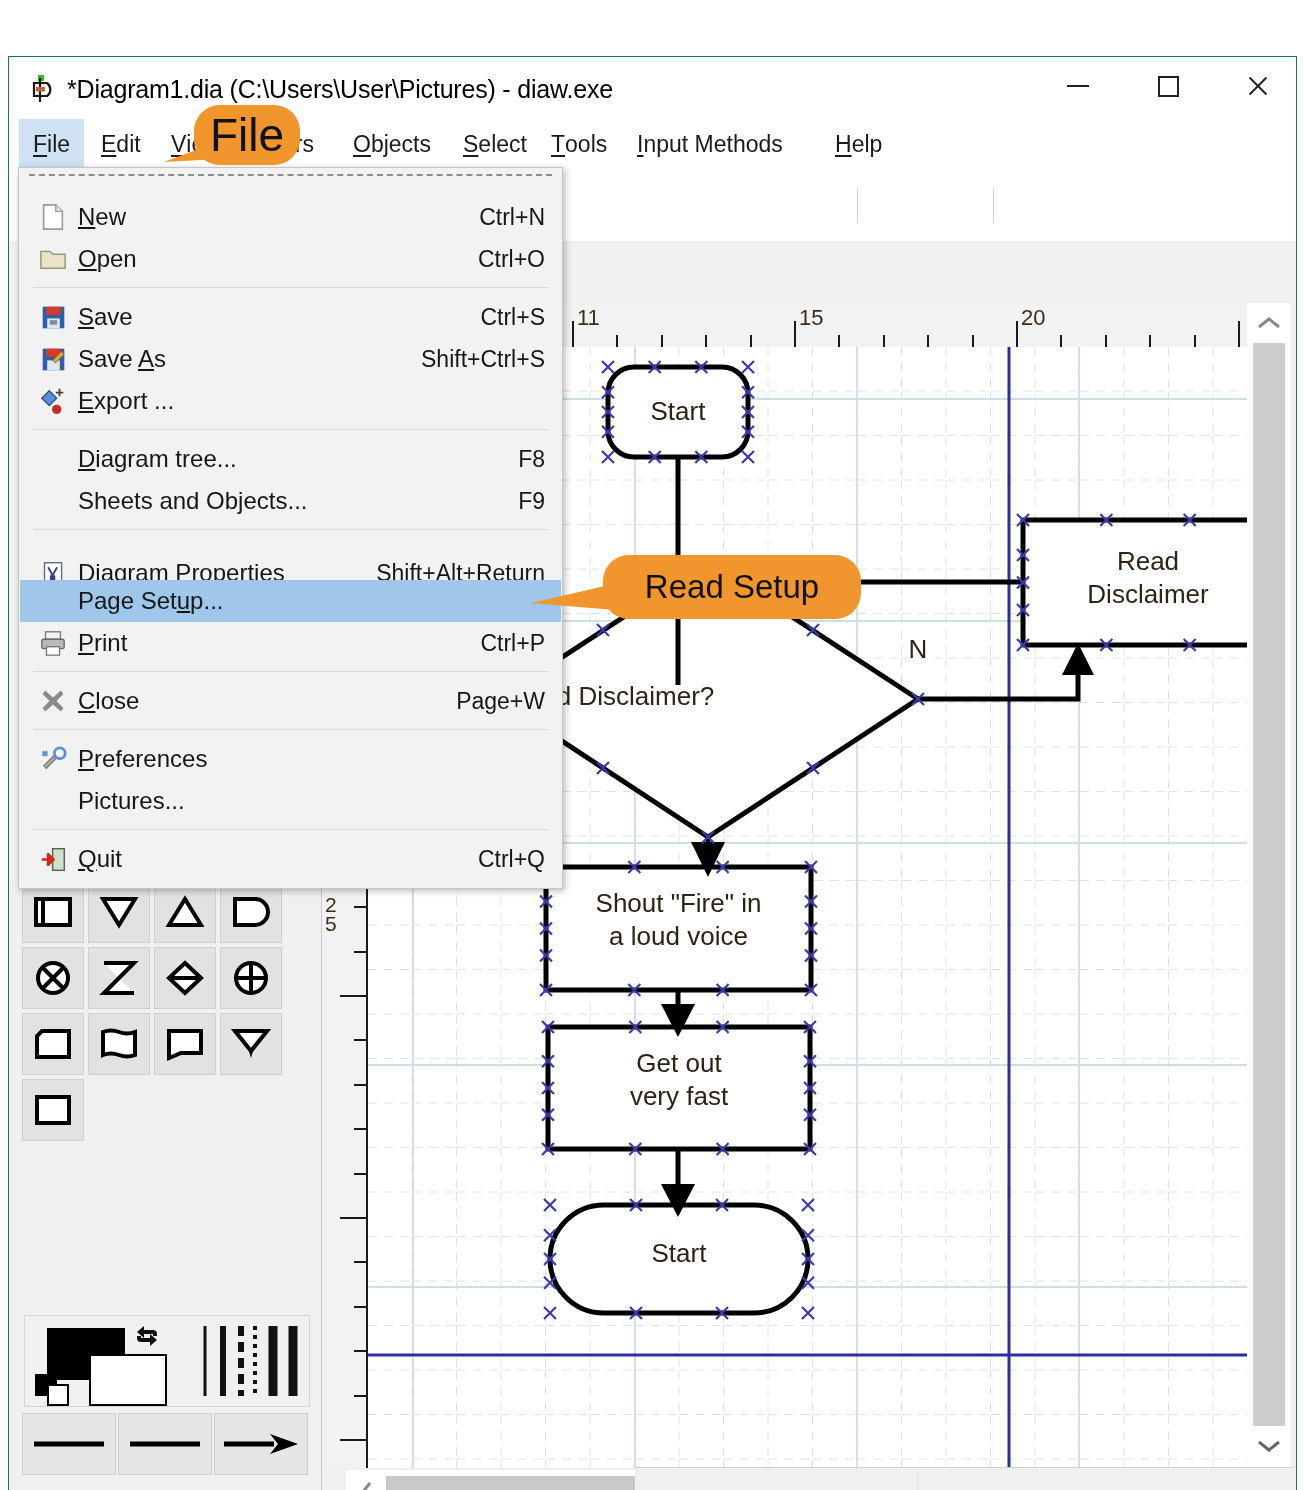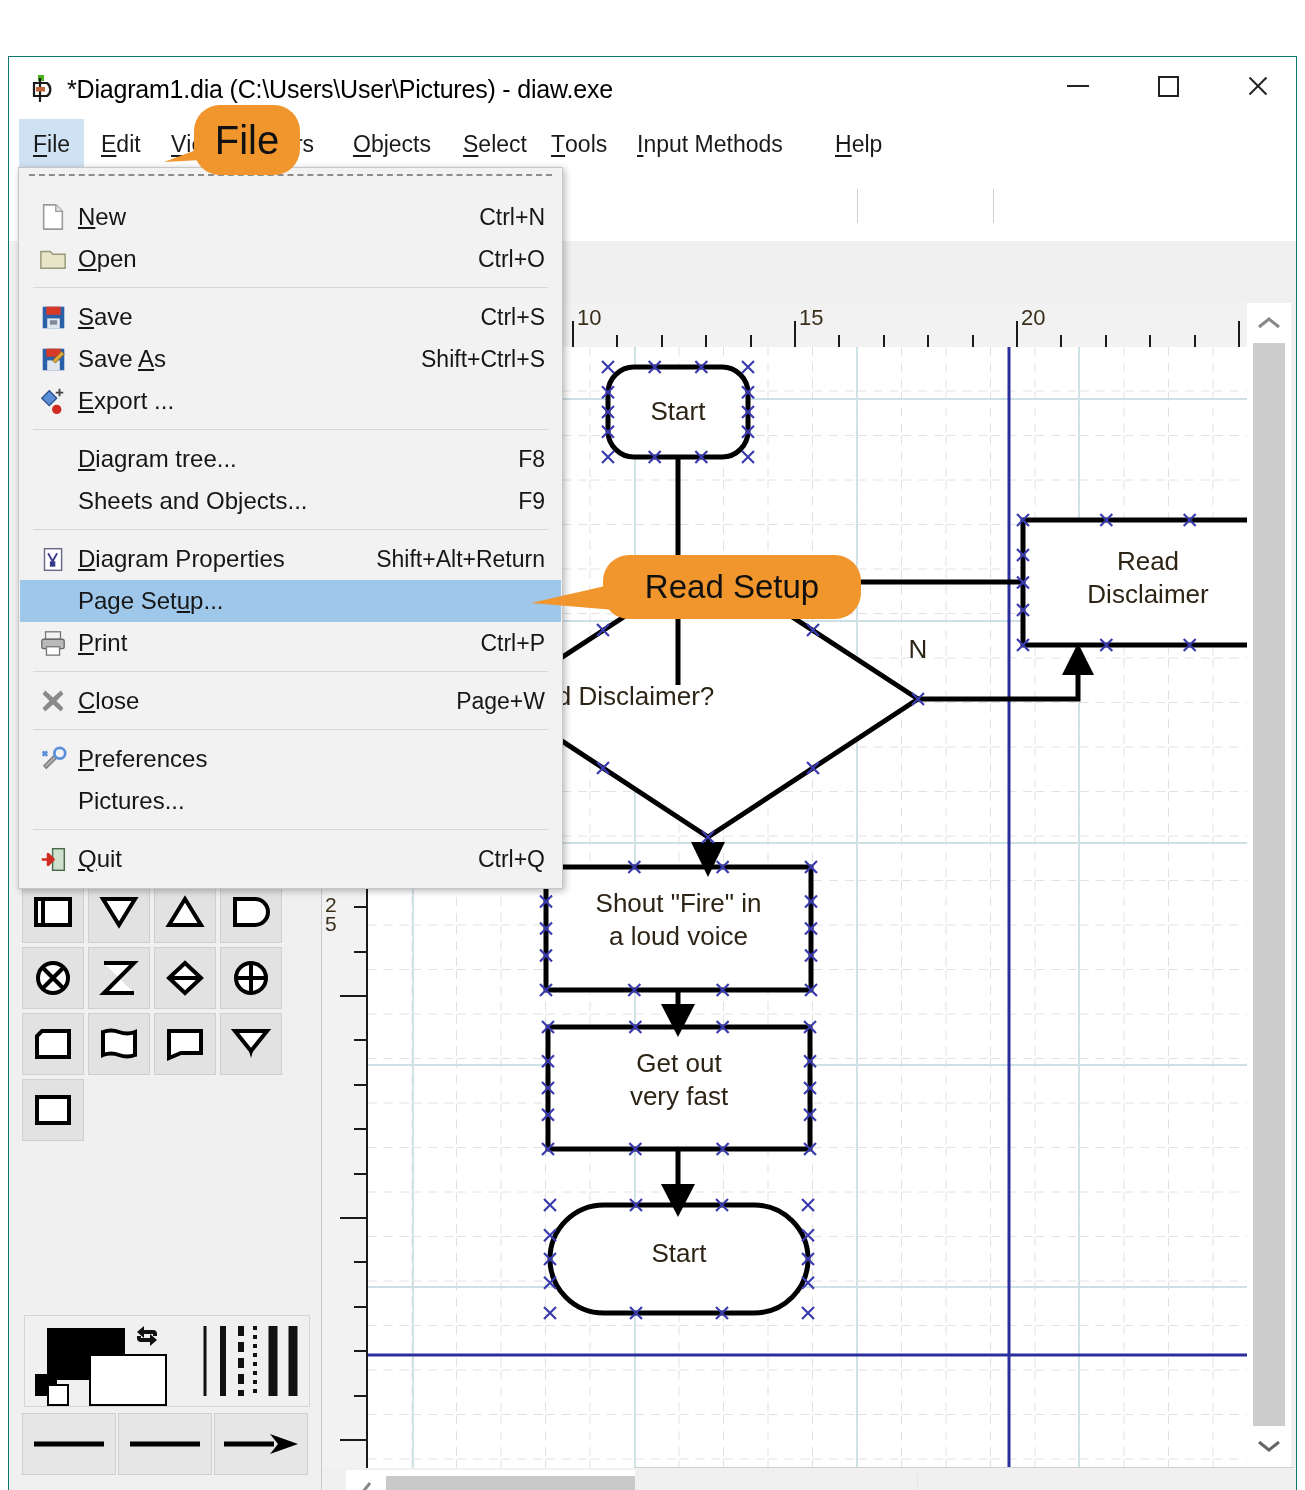--- a/index.html
+++ b/index.html
@@ -117,21 +117,21 @@
   .mi .ic{position:absolute;left:16px;width:34px;height:30px;display:flex;
           align-items:center;justify-content:center;}
   .mi .lbl{position:absolute;left:58px;font-size:24px;color:#161616;white-space:nowrap;}
   .mi .acc{position:absolute;right:16px;font-size:23px;color:#161616;white-space:nowrap;}
   .dd-sep{position:absolute;left:14px;right:14px;height:1px;background:#d8d8d8;}
 
   
   .callout{position:absolute;z-index:90;}
   .cbody{position:absolute;background:#f0962d;border-radius:26px;display:flex;
          align-items:center;justify-content:center;color:#111;}
-  .file-callout .cbody{left:30px;top:0;width:106px;height:70px;font-size:40px;}
+  .file-callout .cbody{left:30px;top:0;width:106px;height:60px;font-size:46px;}
   .ps-callout .cbody{left:72px;top:0;width:258px;height:64px;font-size:33px;}
   .dlabel{position:absolute;font-size:26px;color:#2e2415;text-align:center;
           line-height:33px;white-space:pre;}
 </style>
 </head>
 <body>
 
 <div class="window">
 
   <div class="titlebar">
@@ -349,21 +349,21 @@
         <div class="rtick min" style="left: 530.8px;"></div>
         <div class="rtick min" style="left: 575.2px;"></div>
         <div class="rtick min" style="left: 619.6px;"></div>
         <div class="rtick maj" style="left: 664px;"></div>
         <div class="rtick min" style="left: 708.4px;"></div>
         <div class="rtick min" style="left: 752.8px;"></div>
         <div class="rtick min" style="left: 797.2px;"></div>
         <div class="rtick min" style="left: 841.6px;"></div>
         <div class="rtick maj" style="left: 886px;"></div>
         <div class="rlabel" style="left: 3px;">5</div>
-        <div class="rlabel" style="left: 225px;">10</div>
+        <div class="rlabel" style="left: 225px;">11</div>
         <div class="rlabel" style="left: 447px;">15</div>
         <div class="rlabel" style="left: 669px;">20</div>
       </div>
     <div class="vruler" id="vruler">
         <div class="vtick min" style="top: 26.4px;"></div>
         <div class="vtick min" style="top: 70.8px;"></div>
         <div class="vtick min" style="top: 115.2px;"></div>
         <div class="vtick min" style="top: 159.6px;"></div>
         <div class="vtick maj" style="top: 204px;"></div>
         <div class="vtick min" style="top: 248.4px;"></div>
@@ -659,21 +659,21 @@
       <div class="dd-sep" style="top: 261px;"></div>
       <div class="mi" style="top: 270px;">
         <span class="lbl"><u>D</u>iagram tree...</span>
         <span class="acc">F8</span>
       </div>
       <div class="mi" style="top: 312px;">
         <span class="lbl">Sheets and Objects...</span>
         <span class="acc">F9</span>
       </div>
       <div class="dd-sep" style="top: 361px;"></div>
-      <div class="mi" style="top: 370px;">
+      <div class="mi" style="top: 384px;">
         <span class="ic">
           <svg viewBox="0 0 30 30" width="27" height="27">
             <rect x="5" y="3" width="19" height="24" fill="#fff" stroke="#6a6a8a" stroke-width="1.6"></rect>
             <path d="M9 8 l5 9 5-9" fill="none" stroke="#3a3a8a" stroke-width="2"></path>
             <rect x="11" y="17" width="6" height="6" fill="#3a3a8a"></rect>
           </svg>
         </span>
         <span class="lbl"><u>D</u>iagram Properties</span>
         <span class="acc">Shift+Alt+Return</span>
       </div>

